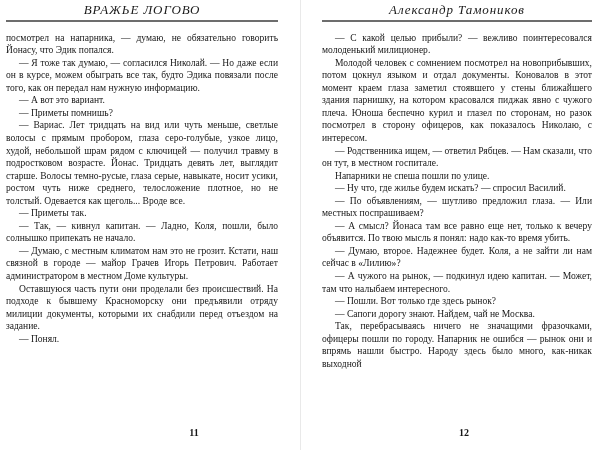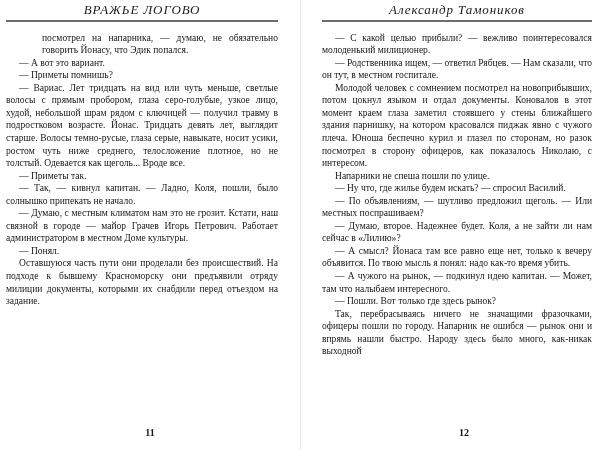--- a/index.html
+++ b/index.html
@@ -63,72 +63,74 @@
     text-justify: inter-word;
     hyphens: manual;
     color: #181818;
   }
   .body-text p {
     margin: 0;
     text-indent: 13px;
   }
   .body-text p.cont {
     text-indent: 0;
-    margin-left: 36px;
   }
 
   .folio {
     position: absolute;
     bottom: 12px;
     left: 0;
     width: 100%;
     text-align: center;
     font-size: 10px;
     font-weight: bold;
     color: #161616;
+    padding-left: 44px;
   }
   .page-left  .folio { padding-right: 16px; }
   .page-right .folio { padding-left: 14px; }
 </style>
 </head>
 <body>
 
 <div class="spread">
 
   <div class="gutter"></div>
 
   <div class="page page-left">
     <div class="running-head">ВРАЖЬЕ ЛОГОВО</div>
     <div class="head-rule"></div>
     <div class="body-text">
         <p class="cont">посмотрел на напарника, — думаю, не обязательно говорить Йонасу, что Эдик попался.</p>
+        <p>— Я тоже так думаю, — согласился Николай. — Но даже если он в курсе, можем обыграть все так, будто Эдика повязали после того, как он передал нам нужную информацию.</p>
         <p>— А вот это вариант.</p>
         <p>— Приметы помнишь?</p>
         <p>— Вариас. Лет тридцать на вид или чуть меньше, светлые волосы с прямым пробором, глаза серо-голубые, узкое лицо, худой, небольшой шрам рядом с ключицей — получил травму в подростковом возрасте. Йонас. Тридцать девять лет, выглядит старше. Волосы темно-русые, глаза серые, навыкате, носит усики, ростом чуть ниже среднего, телосложение плотное, но не толстый. Одевается как щеголь... Вроде все.</p>
         <p>— Приметы так.</p>
         <p>— Так, — кивнул капитан. — Ладно, Коля, пошли, было солнышко припекать не начало.</p>
         <p>— Думаю, с местным климатом нам это не грозит. Кстати, наш связной в городе — майор Грачев Игорь Петрович. Работает администратором в местном Доме культуры.</p>
+        <p>Оставшуюся часть пути они проделали без происшествий. На подходе к бывшему Красноморску они предъявили отряду милиции документы, которыми их снабдили перед отъездом на задание.</p>
         <p>— Понял.</p>
-        <p>Оставшуюся часть пути они проделали без происшествий. На подходе к бывшему Красноморску они предъявили отряду милиции документы, которыми их снабдили перед отъездом на задание.</p>
       </div>
     <div class="folio">11</div>
   </div>
 
   <div class="page page-right">
     <div class="running-head">Александр Тамоников</div>
     <div class="head-rule"></div>
     <div class="body-text">
         <p>— С какой целью прибыли? — вежливо поинтересовался молоденький милиционер.</p>
+        <p>Молодой человек с сомнением посмотрел на новоприбывших, потом цокнул языком и отдал документы. Коновалов в этот момент краем глаза заметил стоявшего у стены ближайшего здания парнишку, на котором красовался пиджак явно с чужого плеча. Юноша беспечно курил и глазел по сторонам, но разок посмотрел в сторону офицеров, как показалось Николаю, с интересом.</p>
         <p>— Родственника ищем, — ответил Рябцев. — Нам сказали, что он тут, в местном госпитале.</p>
-        <p>Молодой человек с сомнением посмотрел на новоприбывших, потом цокнул языком и отдал документы. Коновалов в этот момент краем глаза заметил стоявшего у стены ближайшего здания парнишку, на котором красовался пиджак явно с чужого плеча. Юноша беспечно курил и глазел по сторонам, но разок посмотрел в сторону офицеров, как показалось Николаю, с интересом.</p>
         <p>Напарники не спеша пошли по улице.</p>
         <p>— Ну что, где жилье будем искать? — спросил Василий.</p>
-        <p>— По объявлениям, — шутливо предложил щеголь. — Или местных поспрашиваем?</p>
+        <p>— По объявлениям, — шутливо предложил глаза. — Или местных поспрашиваем?</p>
+        <p>— А смысл? Йонаса там все равно еще нет, только к вечеру объявится. По твою мысль я понял: надо как-то время убить.</p>
         <p>— Думаю, второе. Надежнее будет. Коля, а не зайти ли нам сейчас в «Лилию»?</p>
-        <p>— А смысл? Йонаса там все равно еще нет, только к вечеру объявится. По твою мысль я понял: надо как-то время убить.</p>
         <p>— А чужого на рынок, — подкинул идею капитан. — Может, там что налыбаем интересного.</p>
         <p>— Пошли. Вот только где здесь рынок?</p>
+        <p>— Сапоги дорогу знают. Найдем, чай не Москва.</p>
         <p>Так, перебрасываясь ничего не значащими фразочками, офицеры пошли по городу. Напарник не ошибся — рынок они и впрямь нашли быстро. Народу здесь было много, как-никак выходной</p>
       </div>
     <div class="folio">12</div>
   </div>
 
 </div>
 
 </body></html>

